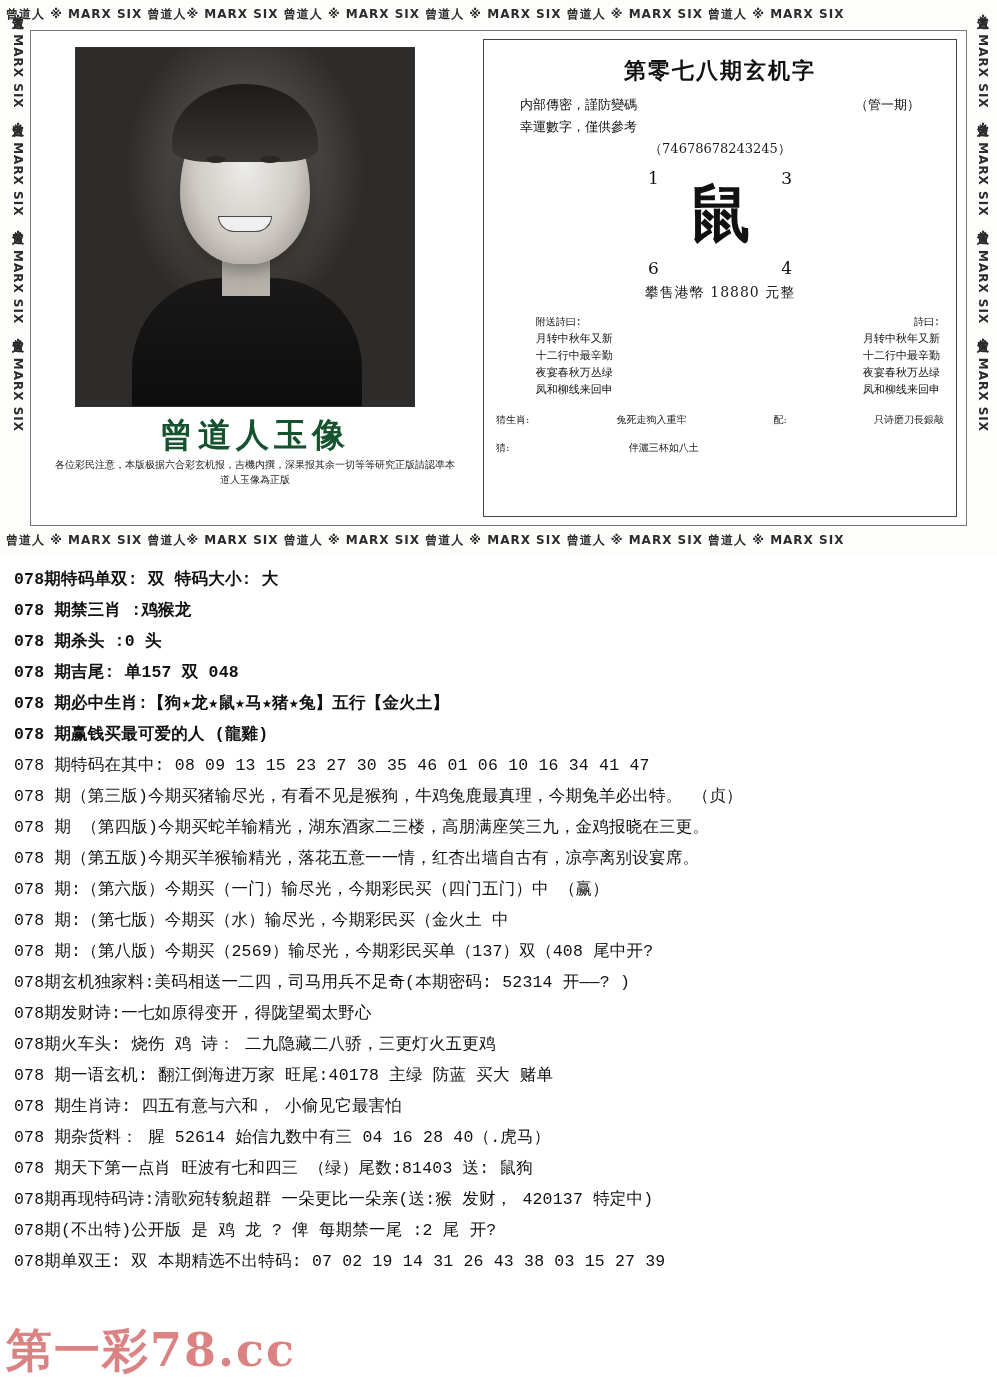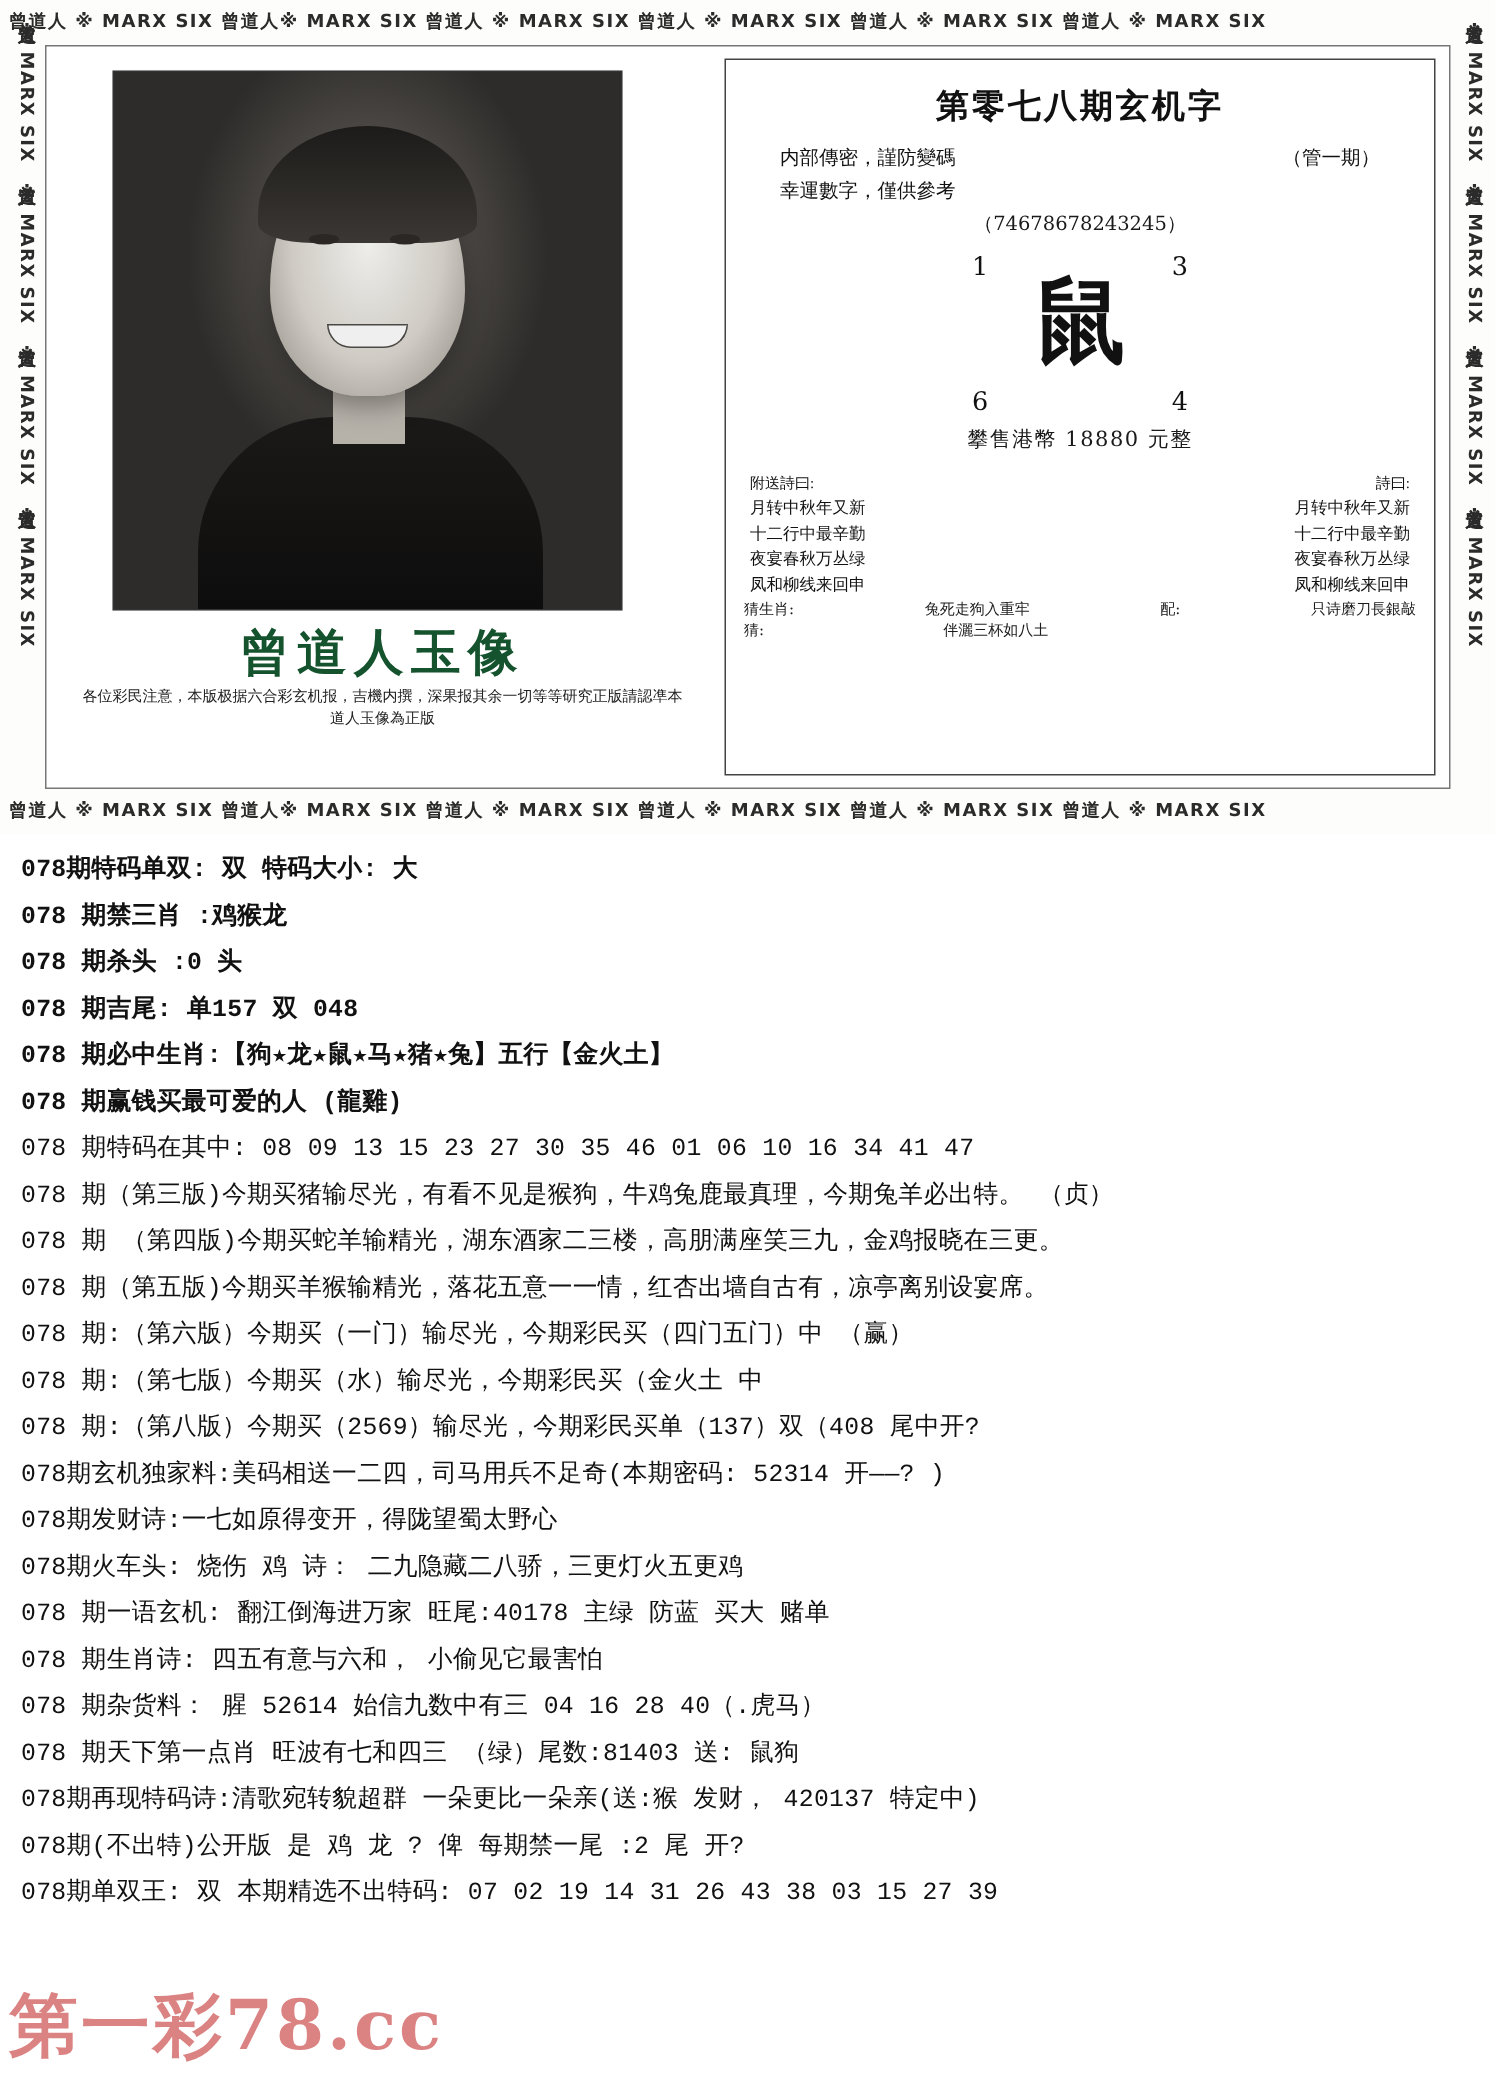--- a/index.html
+++ b/index.html
@@ -199,35 +199,35 @@
 
   .price-line {
     text-align: center;
     font-family: "DejaVu Serif", "Liberation Serif", serif;
     font-size: 14px;
     margin-top: 0;
     letter-spacing: 1px;
   }
   .poem-grid {
     display: flex;
-    justify-content: space-between;
+    justify-content: flex-end;
     margin-top: 12px;
-    font-family: Liberation Serif, serif;
+    font-family: Liberation Mono, monospace;
     font-size: 11px;
     line-height: 17px;
     color: #111;
   }
   .poem-col { width: 46%; }
   .poem-col.left { text-align: left; padding-left: 4px; }
   .poem-col.right { text-align: right; padding-right: 4px; }
   .poem-head { font-size: 10px; }
   .poem-foot {
     display: flex;
     justify-content: space-between;
-    margin-top: 0;
+    margin-top: 14px;
     font-family: "DejaVu Serif", "Liberation Serif", serif;
     font-size: 10px;
   }
 
   
   .lines {
     position: relative;
     padding: 8px 14px 0 14px;
   }
   .line {

